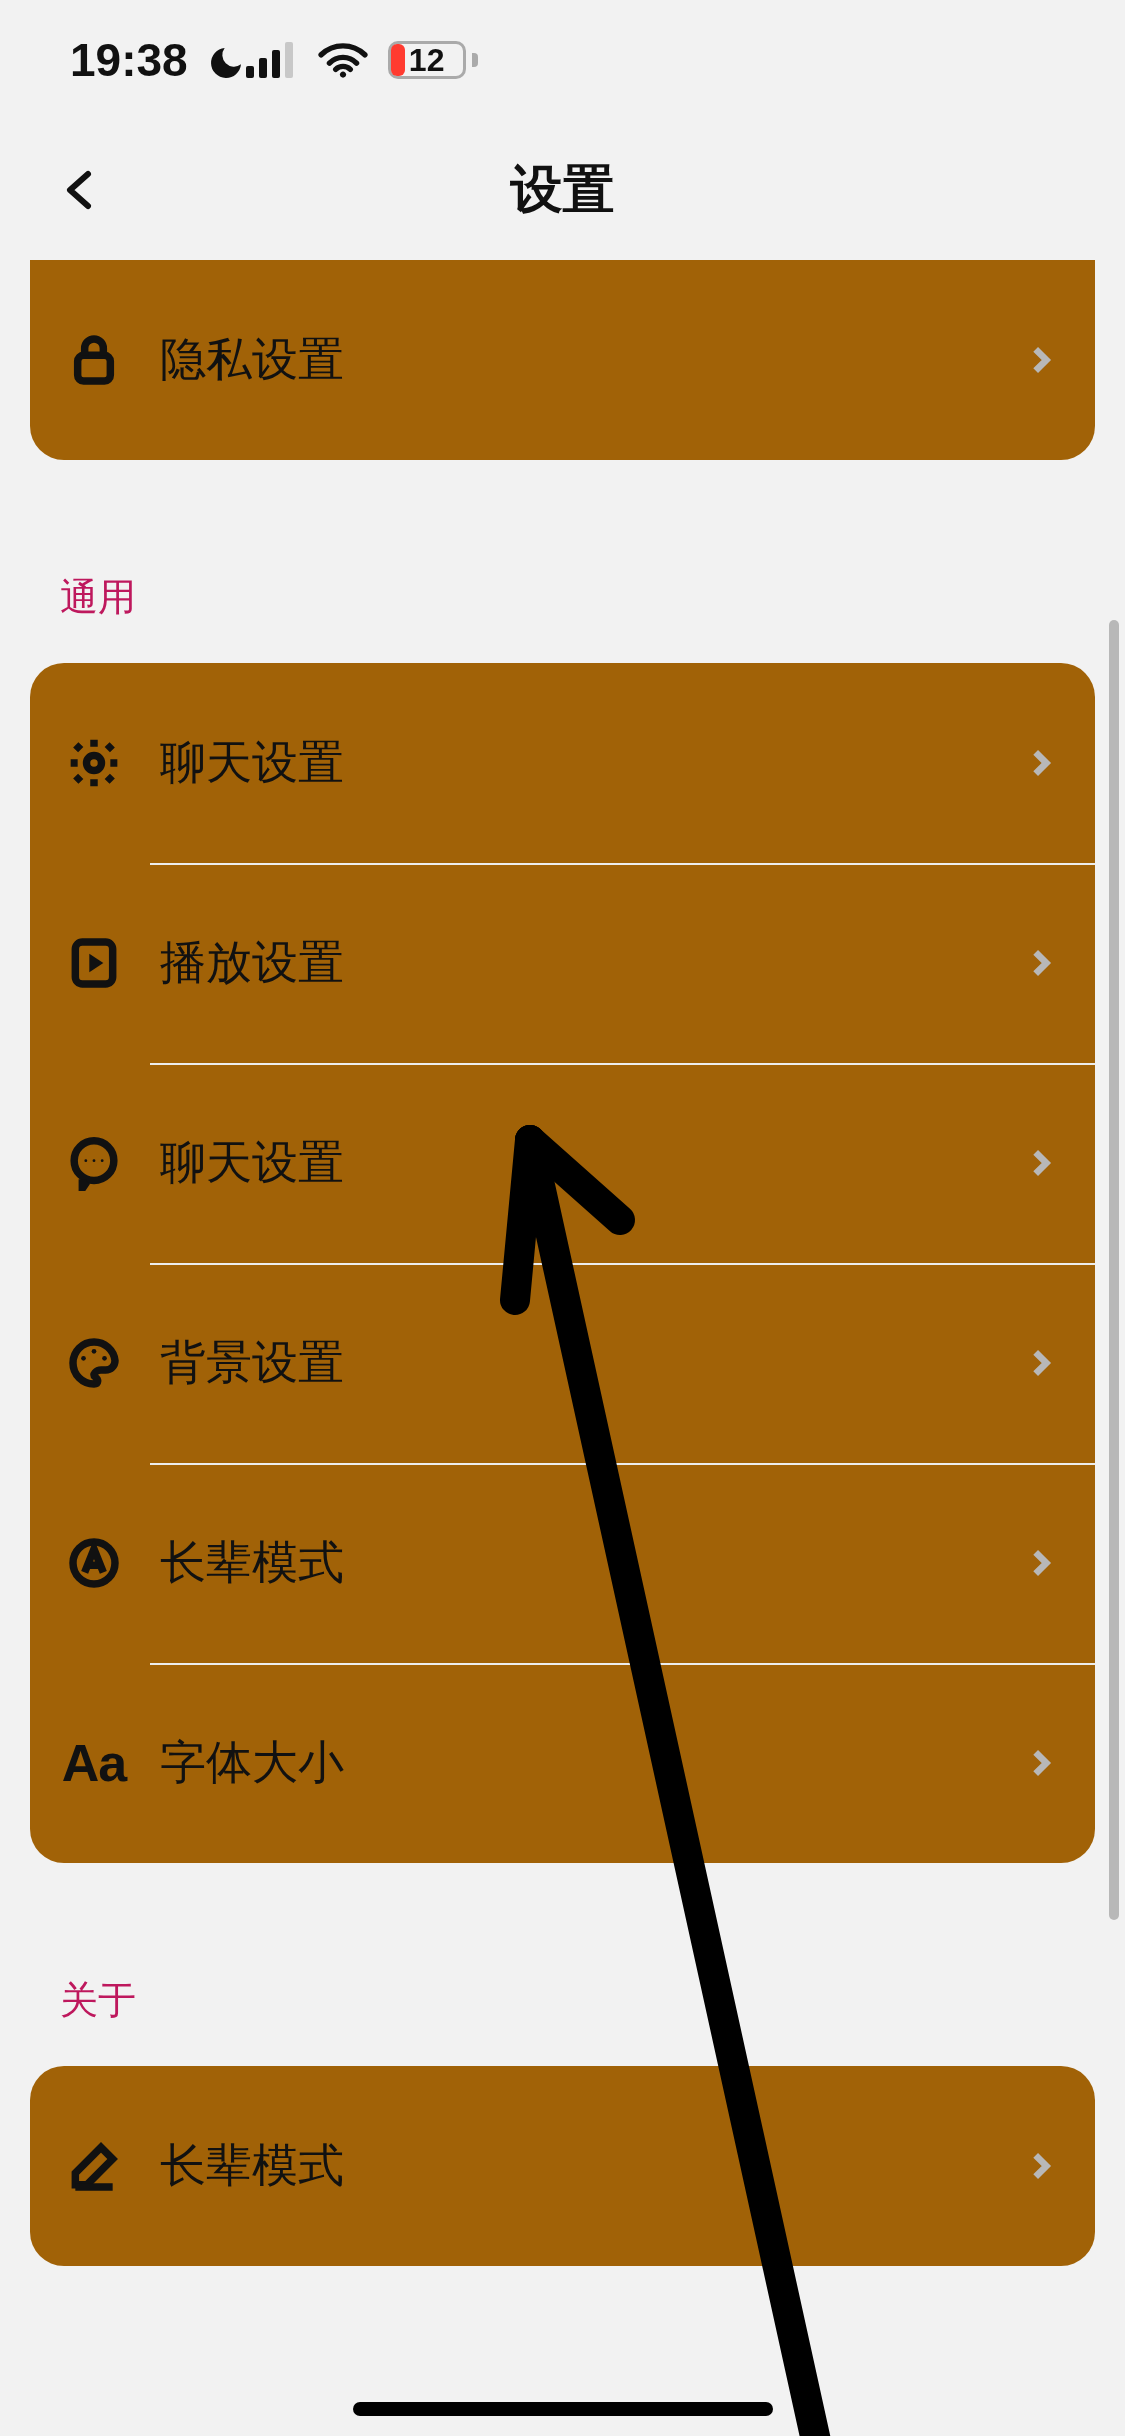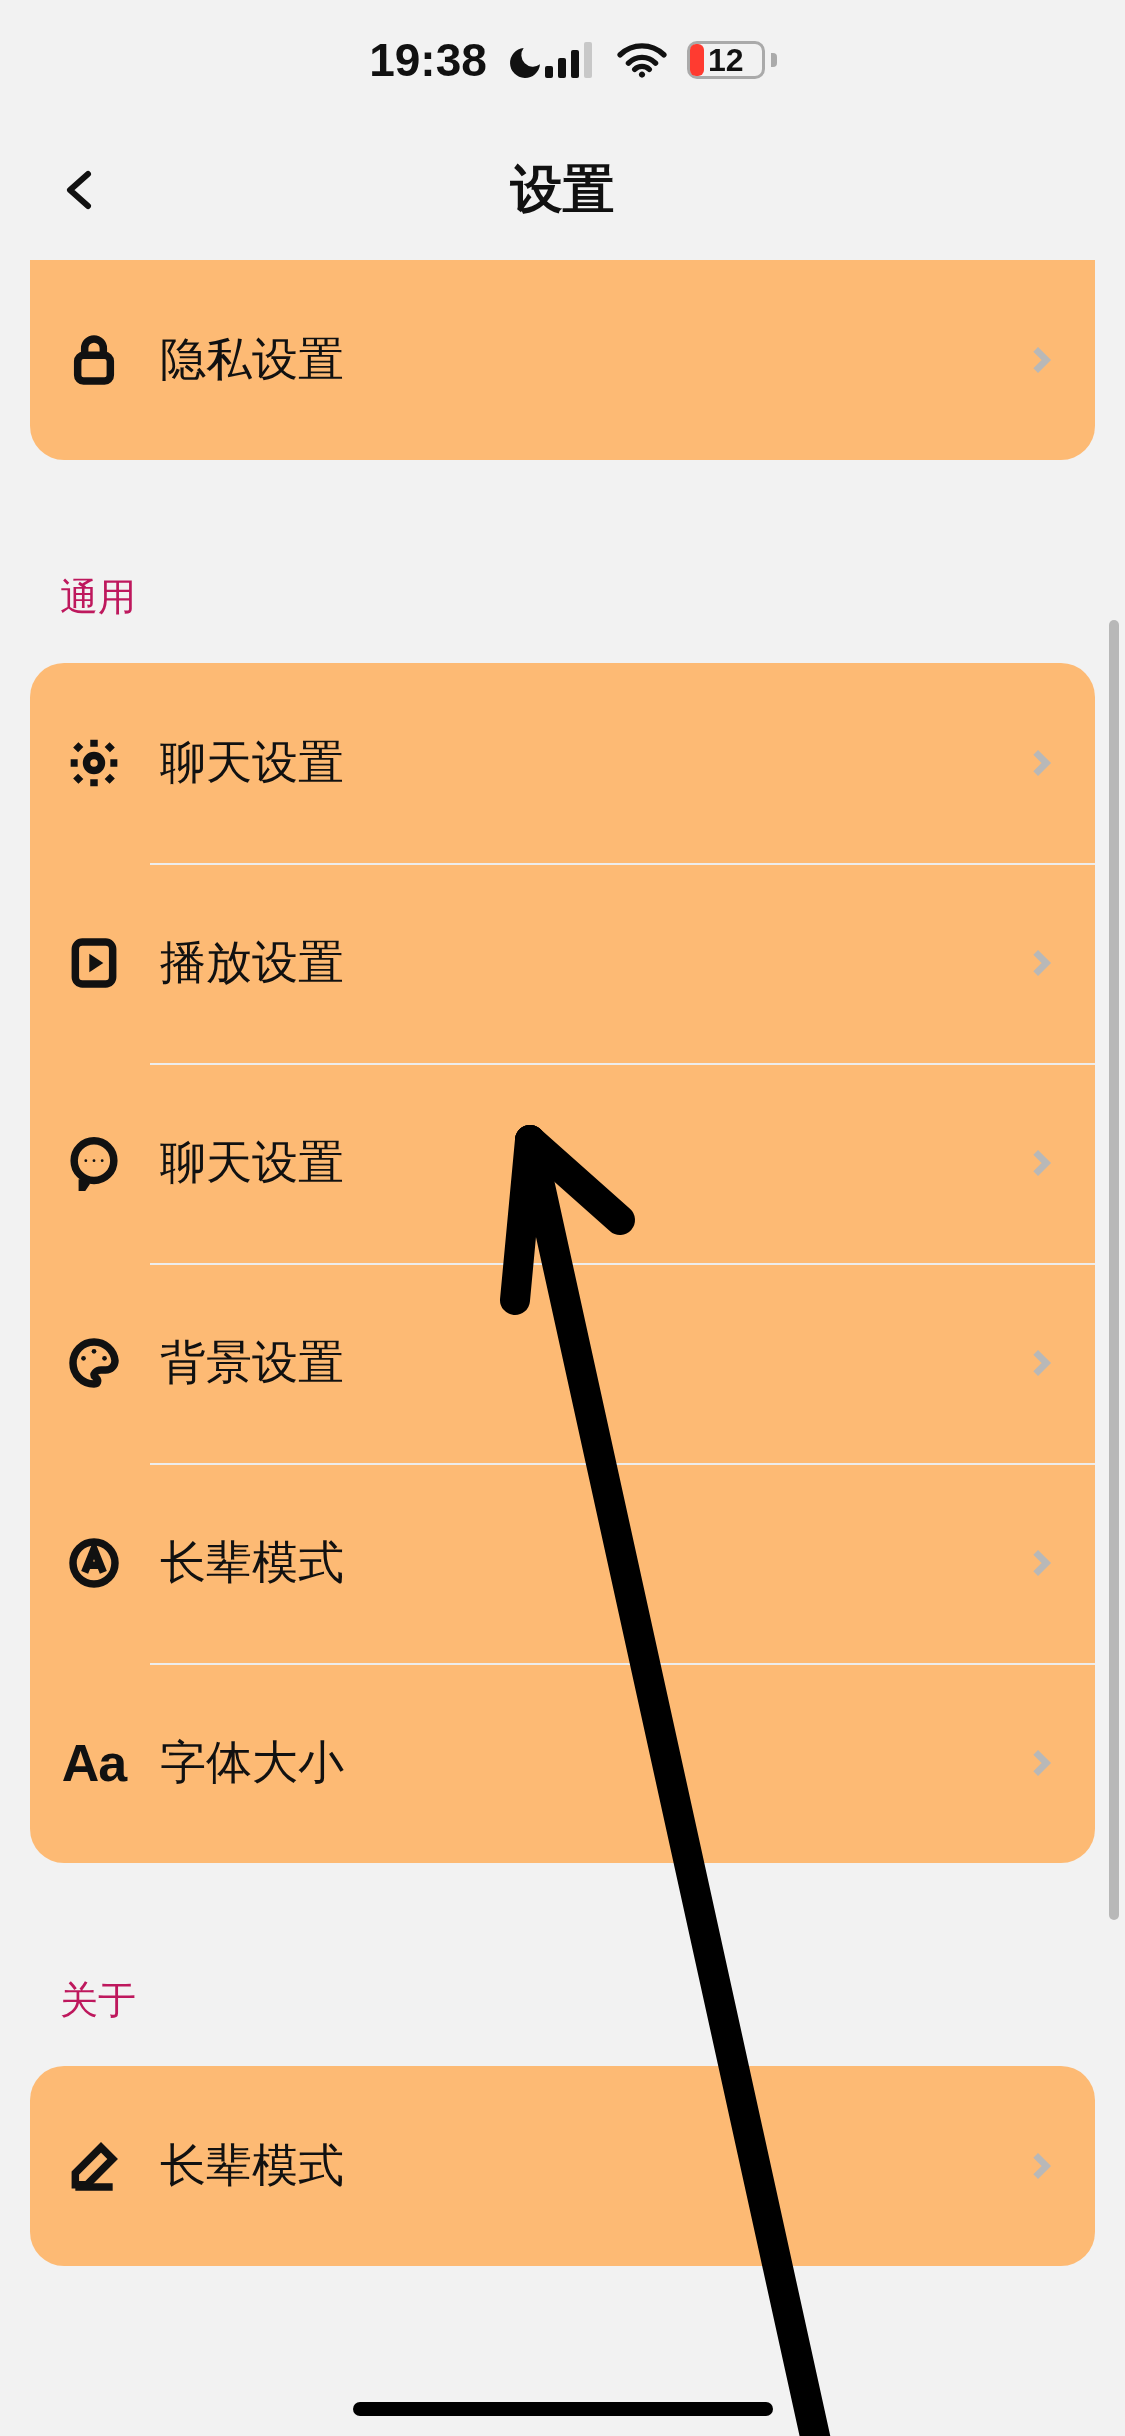--- a/index.html
+++ b/index.html
@@ -11,21 +11,21 @@
     color: #111;
     overflow: hidden;
     position: relative;
   }
 
   
   .status-bar {
     height: 120px;
     display: flex;
     align-items: center;
-    justify-content: center;
+    justify-content: flex-start;
     padding: 0 55px 0 70px;
     font-size: 46px;
     font-weight: 600;
   }
   .status-left { display: flex; align-items: center; gap: 18px; }
   .status-right { display: flex; align-items: center; gap: 20px; }
   .moon-icon { width: 40px; height: 40px; display:inline-block; }
   .signal-icon, .wifi-icon, .battery-wrap { display:inline-flex; align-items:center; }
   .battery-wrap { position: relative; width: 84px; height: 40px; }
   .battery-body {
@@ -75,21 +75,21 @@
     top: 620px;
     width: 10px;
     height: 1300px;
     background: #b8b8b8;
     border-radius: 6px;
   }
 
   
   .content { padding: 0 30px; }
   .group {
-    background: #fdba74;
+    background: #a16207;
     border-radius: 34px;
     overflow: hidden;
     margin-bottom: 50px;
   }
   .group.first { margin-top: 0; border-top-left-radius:0; border-top-right-radius:0; }
   .section-label {
     font-size: 38px;
     color: #be185d;
     padding: 62px 30px 40px 30px;
   }

